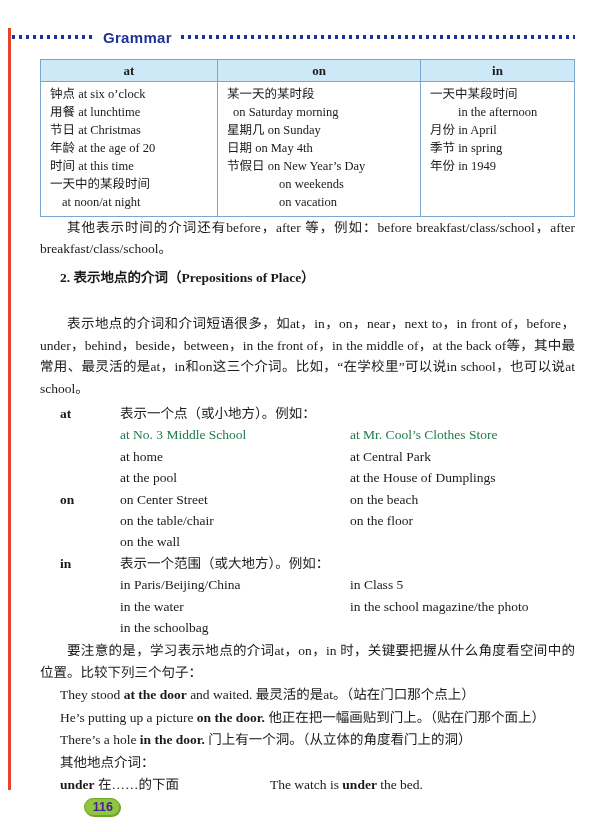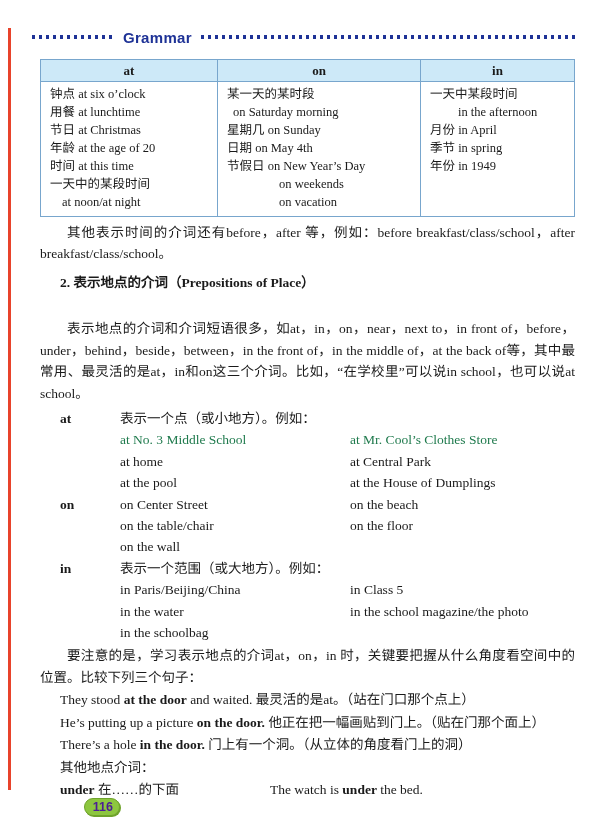--- a/index.html
+++ b/index.html
@@ -22,21 +22,20 @@
     left: 8px; top: 28px;
     width: 3px; height: 762px;
     background: var(--red-rule, #e8432b);
   }
   
   .header {
     display: flex; align-items: center;
     height: 18px;
     margin-left: -28px;
     margin-bottom: 13px;
-    padding-left: 20px;
   }
   .dots {
     height: 4px;
     background-image: repeating-linear-gradient(90deg,
       var(--header-blue, #1e3296) 0 3px, transparent 3px 7px);
   }
   .dots-left { width: 82px; }
   .dots-right { flex: 1; }
   .header-title {
     color: var(--header-blue, #1e3296);
@@ -67,21 +66,21 @@
   .ind2 { padding-left: 12px; }
   .ind3 { padding-left: 28px; }
   .ind4 { padding-left: 52px; }
   
   .para {
     font-size: 13.5px;
     line-height: 21px;
     text-align: justify;
   }
   .para-indent { text-indent: 2em; }
-  .after-table { margin-top: 5px; }
+  .after-table { }
   .sec-heading {
     font-size: 13.5px; font-weight: bold;
     margin-top: 9px; margin-bottom: 25px;
     padding-left: 20px;
     line-height: 20px;
   }
   .sec-para { line-height: 21.5px; margin-bottom: 4px; }
   
   .place-group {
     display: flex;

